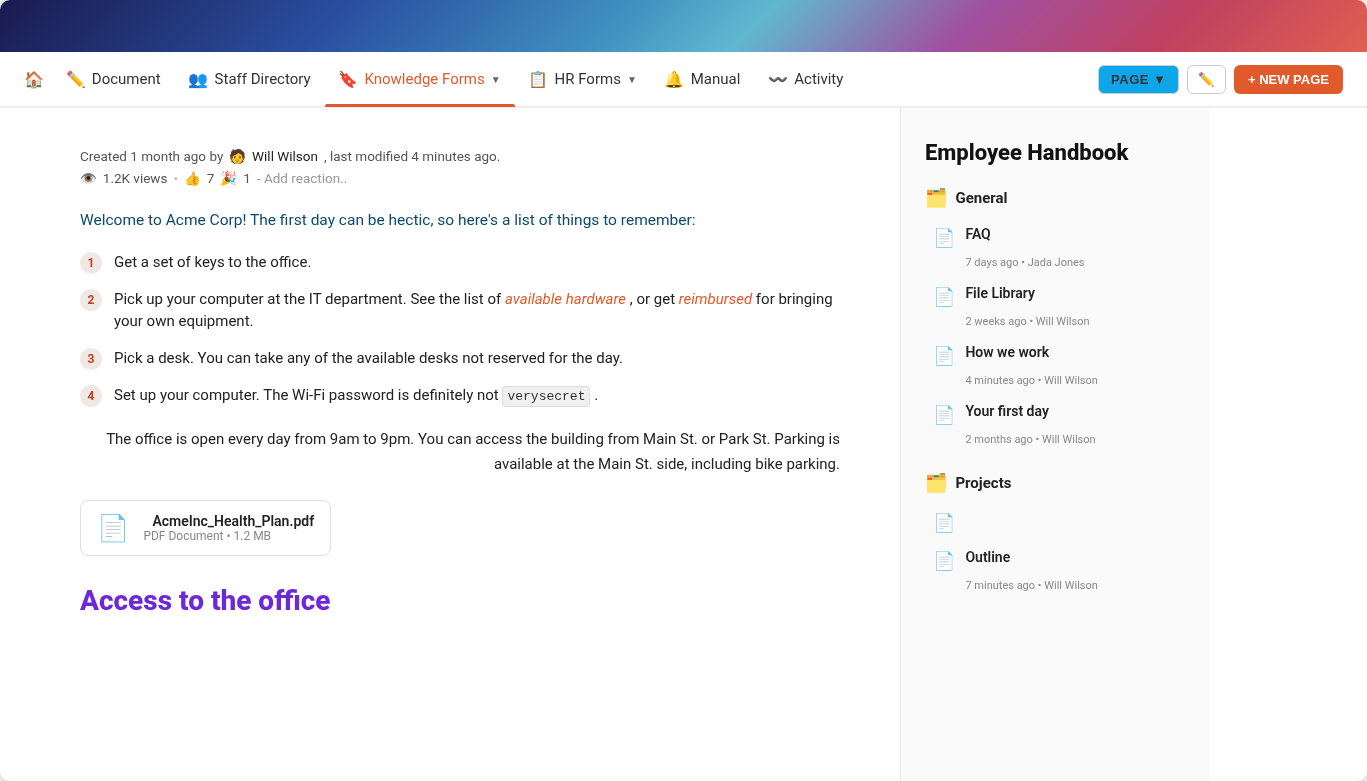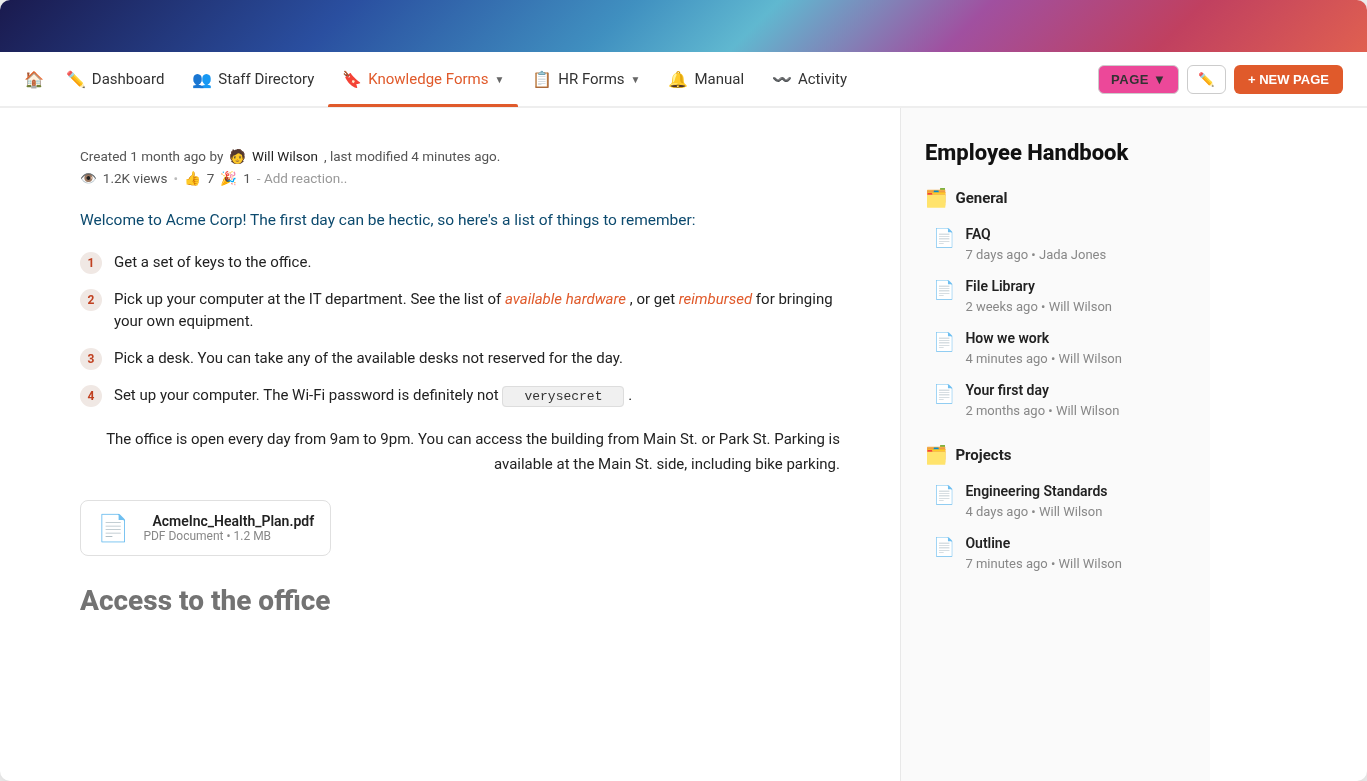--- a/index.html
+++ b/index.html
@@ -84,21 +84,21 @@
       align-items: center;
       gap: 8px;
     }
     .btn-page {
       display: flex;
       align-items: center;
       gap: 4px;
       border: 1.5px solid #ccc;
       border-radius: 6px;
       padding: 6px 12px;
-      background: #ec4899;
+      background: #0ea5e9;
       font-size: 13px;
       font-weight: 600;
       color: #333;
       cursor: pointer;
       letter-spacing: 0.5px;
     }
     .btn-edit {
       border: 1.5px solid #ccc;
       border-radius: 6px;
       padding: 6px 10px;
@@ -204,21 +204,21 @@
     .link-orange {
       color: #e05a2b;
       cursor: pointer;
       text-decoration: none;
       font-style: italic;
     }
     .code-inline {
       background: #f0f0f0;
       border: 1px solid #ddd;
       border-radius: 4px;
-      padding: 2px 21px;
+      padding: 2px 4px;
       font-family: 'Courier New', monospace;
       font-size: 13px;
       color: #333;
     }
     .body-text {
       font-size: 15px;
       color: #222;
       line-height: 1.65;
       margin-bottom: 24px;
       text-align: right;
@@ -244,21 +244,21 @@
       color: #222;
       margin-left: 9px;
     }
     .attachment-meta {
       font-size: 12px;
       color: #888;
     }
     .section-heading {
       font-size: 28px;
       font-weight: 800;
-      color: #737373;
+      color: #6d28d9;
       margin-top: 10px;
     }
     
     .sidebar {
       width: 310px;
       background: #fafafa;
       border-left: 1.5px solid #e8e8e8;
       padding: 32px 24px;
       overflow-y: auto;
       flex-shrink: 0;
@@ -298,41 +298,41 @@
       margin-top: 1px;
       flex-shrink: 0;
     }
     .sidebar-item-content {}
     .sidebar-item-title {
       font-size: 14px;
       font-weight: 600;
       color: #222;
     }
     .sidebar-item-meta {
-      font-size: 13px;
+      font-size: 11px;
       color: #888;
-      margin-top: 5px;
+      margin-top: 14px;
     }
     .dot { color: #bbb; }
   </style>
 </head>
 <body>
 
 <div class="window">
 
   <div class="banner"></div>
 
   <nav class="navbar">
     <div class="nav-home">
       <span>🏠</span>
     </div>
 
     <div class="nav-item">
       <span class="nav-icon">✏️</span>
-      <span>Dashboard</span>
+      <span>Document</span>
     </div>
 
     <div class="nav-item">
       <span class="nav-icon">👥</span>
       <span>Staff Directory</span>
     </div>
 
     <div class="nav-item active">
       <span class="nav-icon">🔖</span>
       <span>Knowledge Forms</span>
@@ -480,24 +480,20 @@
         </div>
       </div>
 
       <div class="sidebar-section-header">
         <span class="folder-icon">🗂️</span>
         <span class="sidebar-section-label">Projects</span>
       </div>
 
       <div class="sidebar-item">
         <span class="doc-icon">📄</span>
-        <div class="sidebar-item-content">
-          <div class="sidebar-item-title">Engineering Standards</div>
-          <div class="sidebar-item-meta">4 days ago • Will Wilson</div>
-        </div>
       </div>
 
       <div class="sidebar-item">
         <span class="doc-icon">📄</span>
         <div class="sidebar-item-content">
           <div class="sidebar-item-title">Outline</div>
           <div class="sidebar-item-meta">7 minutes ago • Will Wilson</div>
         </div>
       </div>
     </div>

